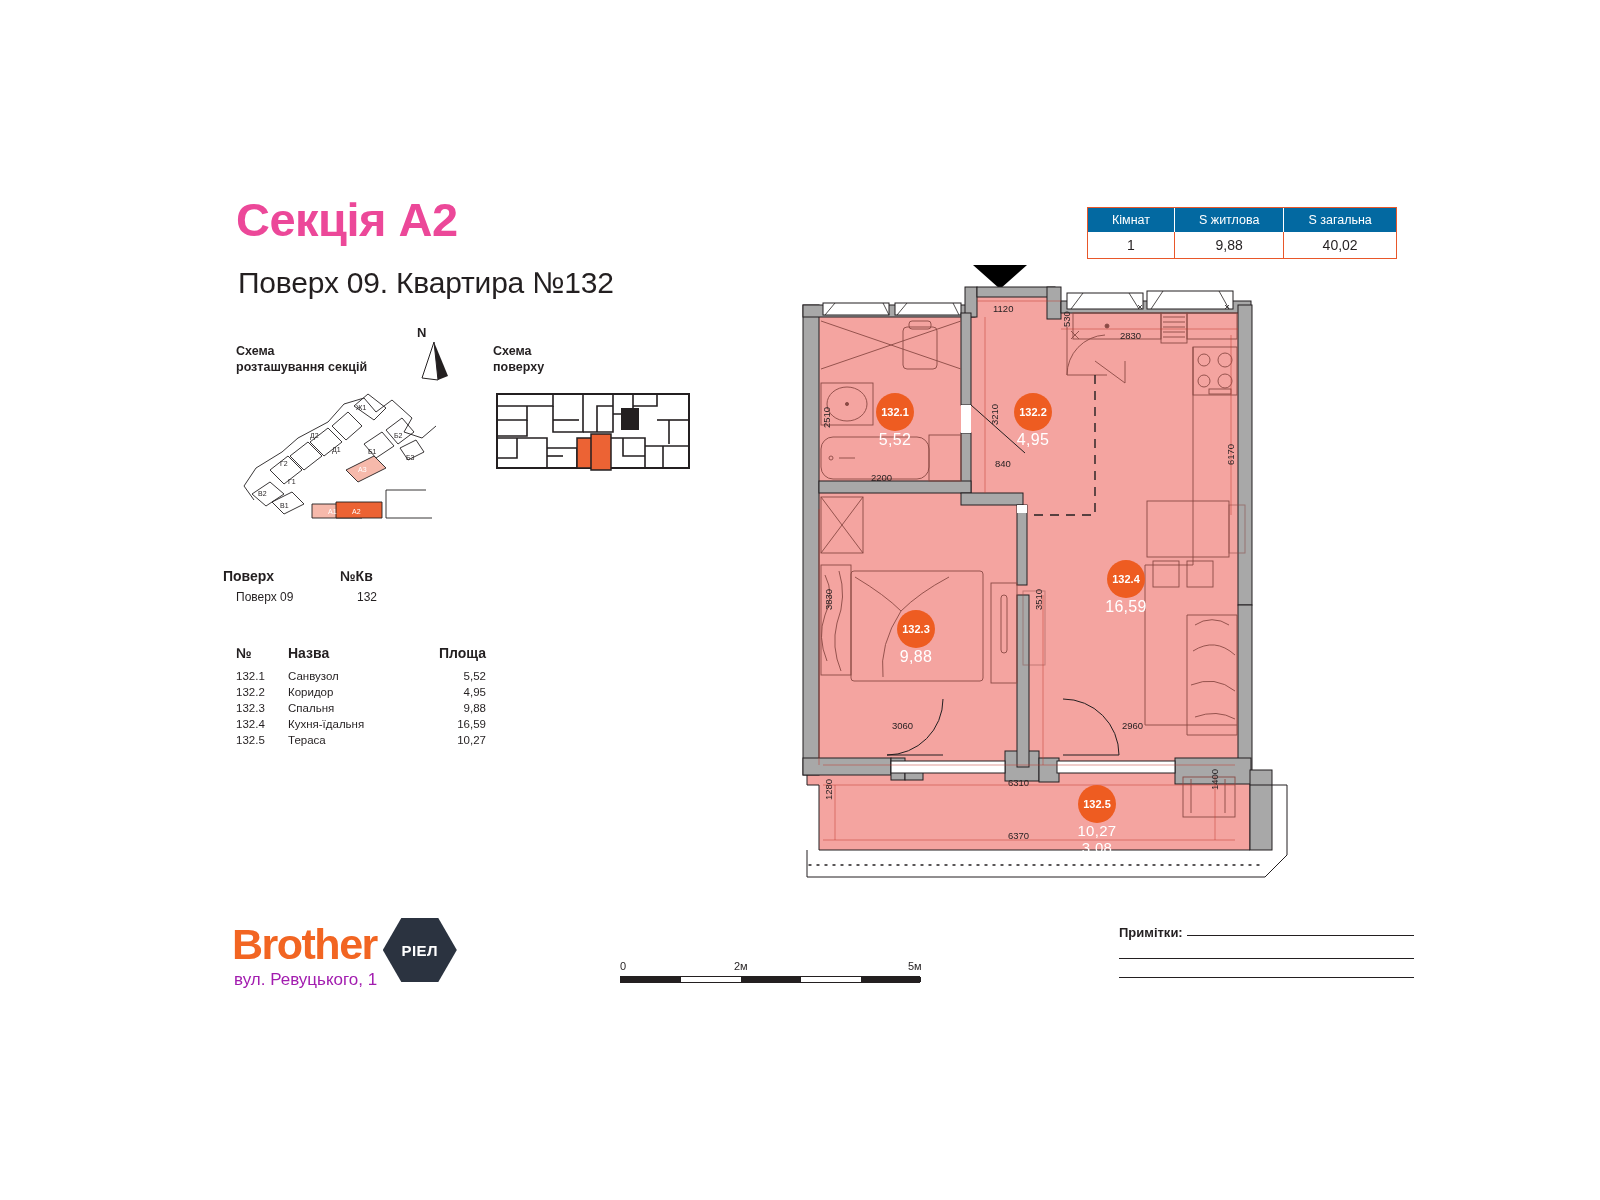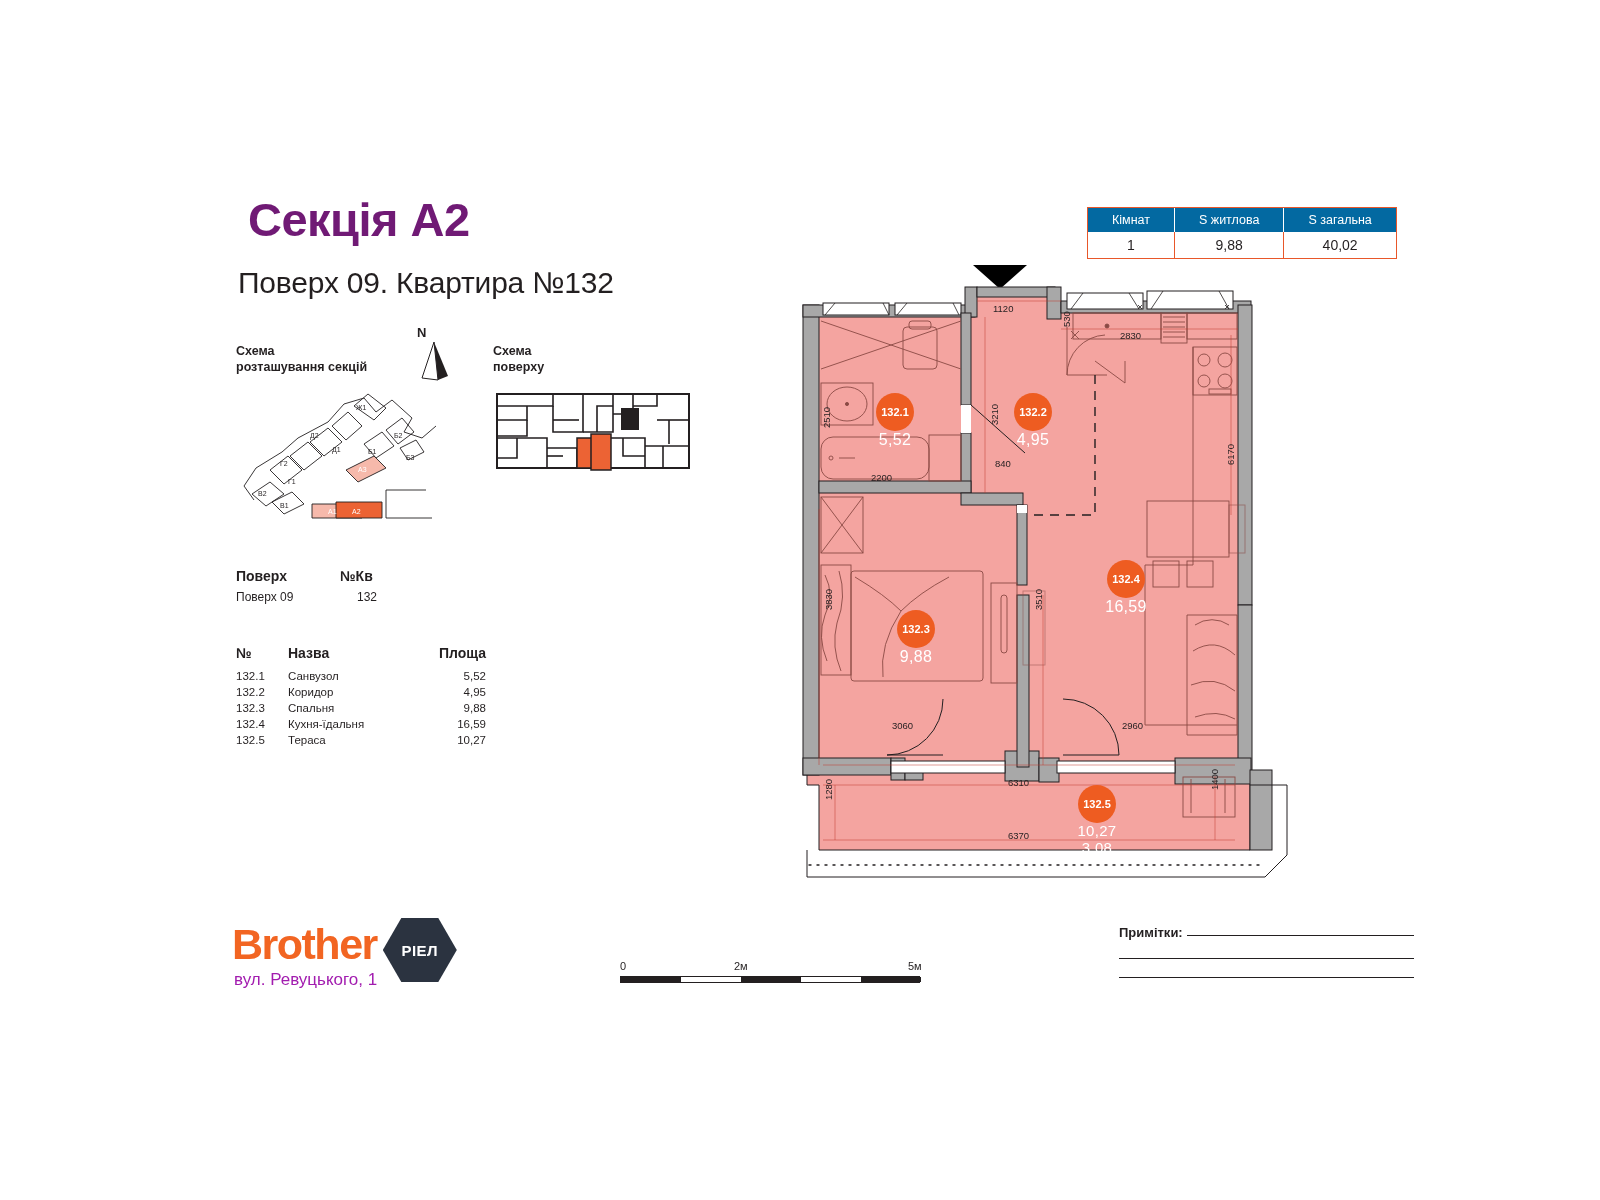--- a/index.html
+++ b/index.html
@@ -1,20 +1,20 @@
 <!DOCTYPE html>
 <html><head>
 <meta charset="utf-8">
 <style>
   html,body{margin:0;padding:0;background:#ffffff;}
   body{width:1600px;height:1200px;position:relative;font-family:"Liberation Sans",sans-serif;color:#231f20;overflow:hidden;}
   .page{position:absolute;left:0;top:0;width:1600px;height:1200px;background:#fff;}
 
   
-  .title{position:absolute;left:248px;top:196px;font-size:47px;font-weight:bold;letter-spacing:-0.5px;color:#701a75;line-height:1;}
+  .title{position:absolute;left:236px;top:196px;font-size:47px;font-weight:bold;letter-spacing:-0.5px;color:#ec4899;line-height:1;}
   .subtitle{position:absolute;left:238px;top:268px;font-size:30px;font-weight:normal;color:#231f20;line-height:1;letter-spacing:-0.2px;}
 
   
   .summary{position:absolute;left:1087px;top:207px;border:1px solid #e8572a;}
   .summary table{border-collapse:collapse;}
   .summary th{background:#0369a1;color:#fff;font-size:12.5px;font-weight:normal;padding:5px 24px;border-right:1px solid #fff;text-align:center;white-space:nowrap;}
   .summary th:last-child{border-right:none;}
   .summary td{font-size:14px;color:#231f20;padding:5px 10px;text-align:center;border-right:1px solid #e8572a;background:#fff;}
   .summary td:last-child{border-right:none;}
 
@@ -26,21 +26,21 @@
   
   .north{position:absolute;left:414px;top:328px;width:46px;height:56px;}
   .north .n-letter{position:absolute;left:3px;top:-3px;font-size:13px;font-weight:bold;}
 
   
   .site-scheme{position:absolute;left:236px;top:382px;width:215px;height:140px;}
   .floor-scheme{position:absolute;left:493px;top:386px;width:200px;height:100px;}
 
   
   .kv-head{position:absolute;font-size:14px;font-weight:bold;}
-  .kv-head.a{left:236px;top:568px;}
+  .kv-head.a{left:223px;top:568px;}
   .kv-head.b{left:340px;top:568px;}
   .kv-val{position:absolute;font-size:12px;}
   .kv-val.a{left:236px;top:590px;}
   .kv-val.b{left:357px;top:590px;}
 
   
   .rooms{position:absolute;left:236px;top:645px;width:250px;}
   .rooms table{width:100%;border-collapse:collapse;}
   .rooms th{font-size:14px;font-weight:bold;text-align:left;padding:0 0 7px 0;}
   .rooms th.num{width:52px;}

